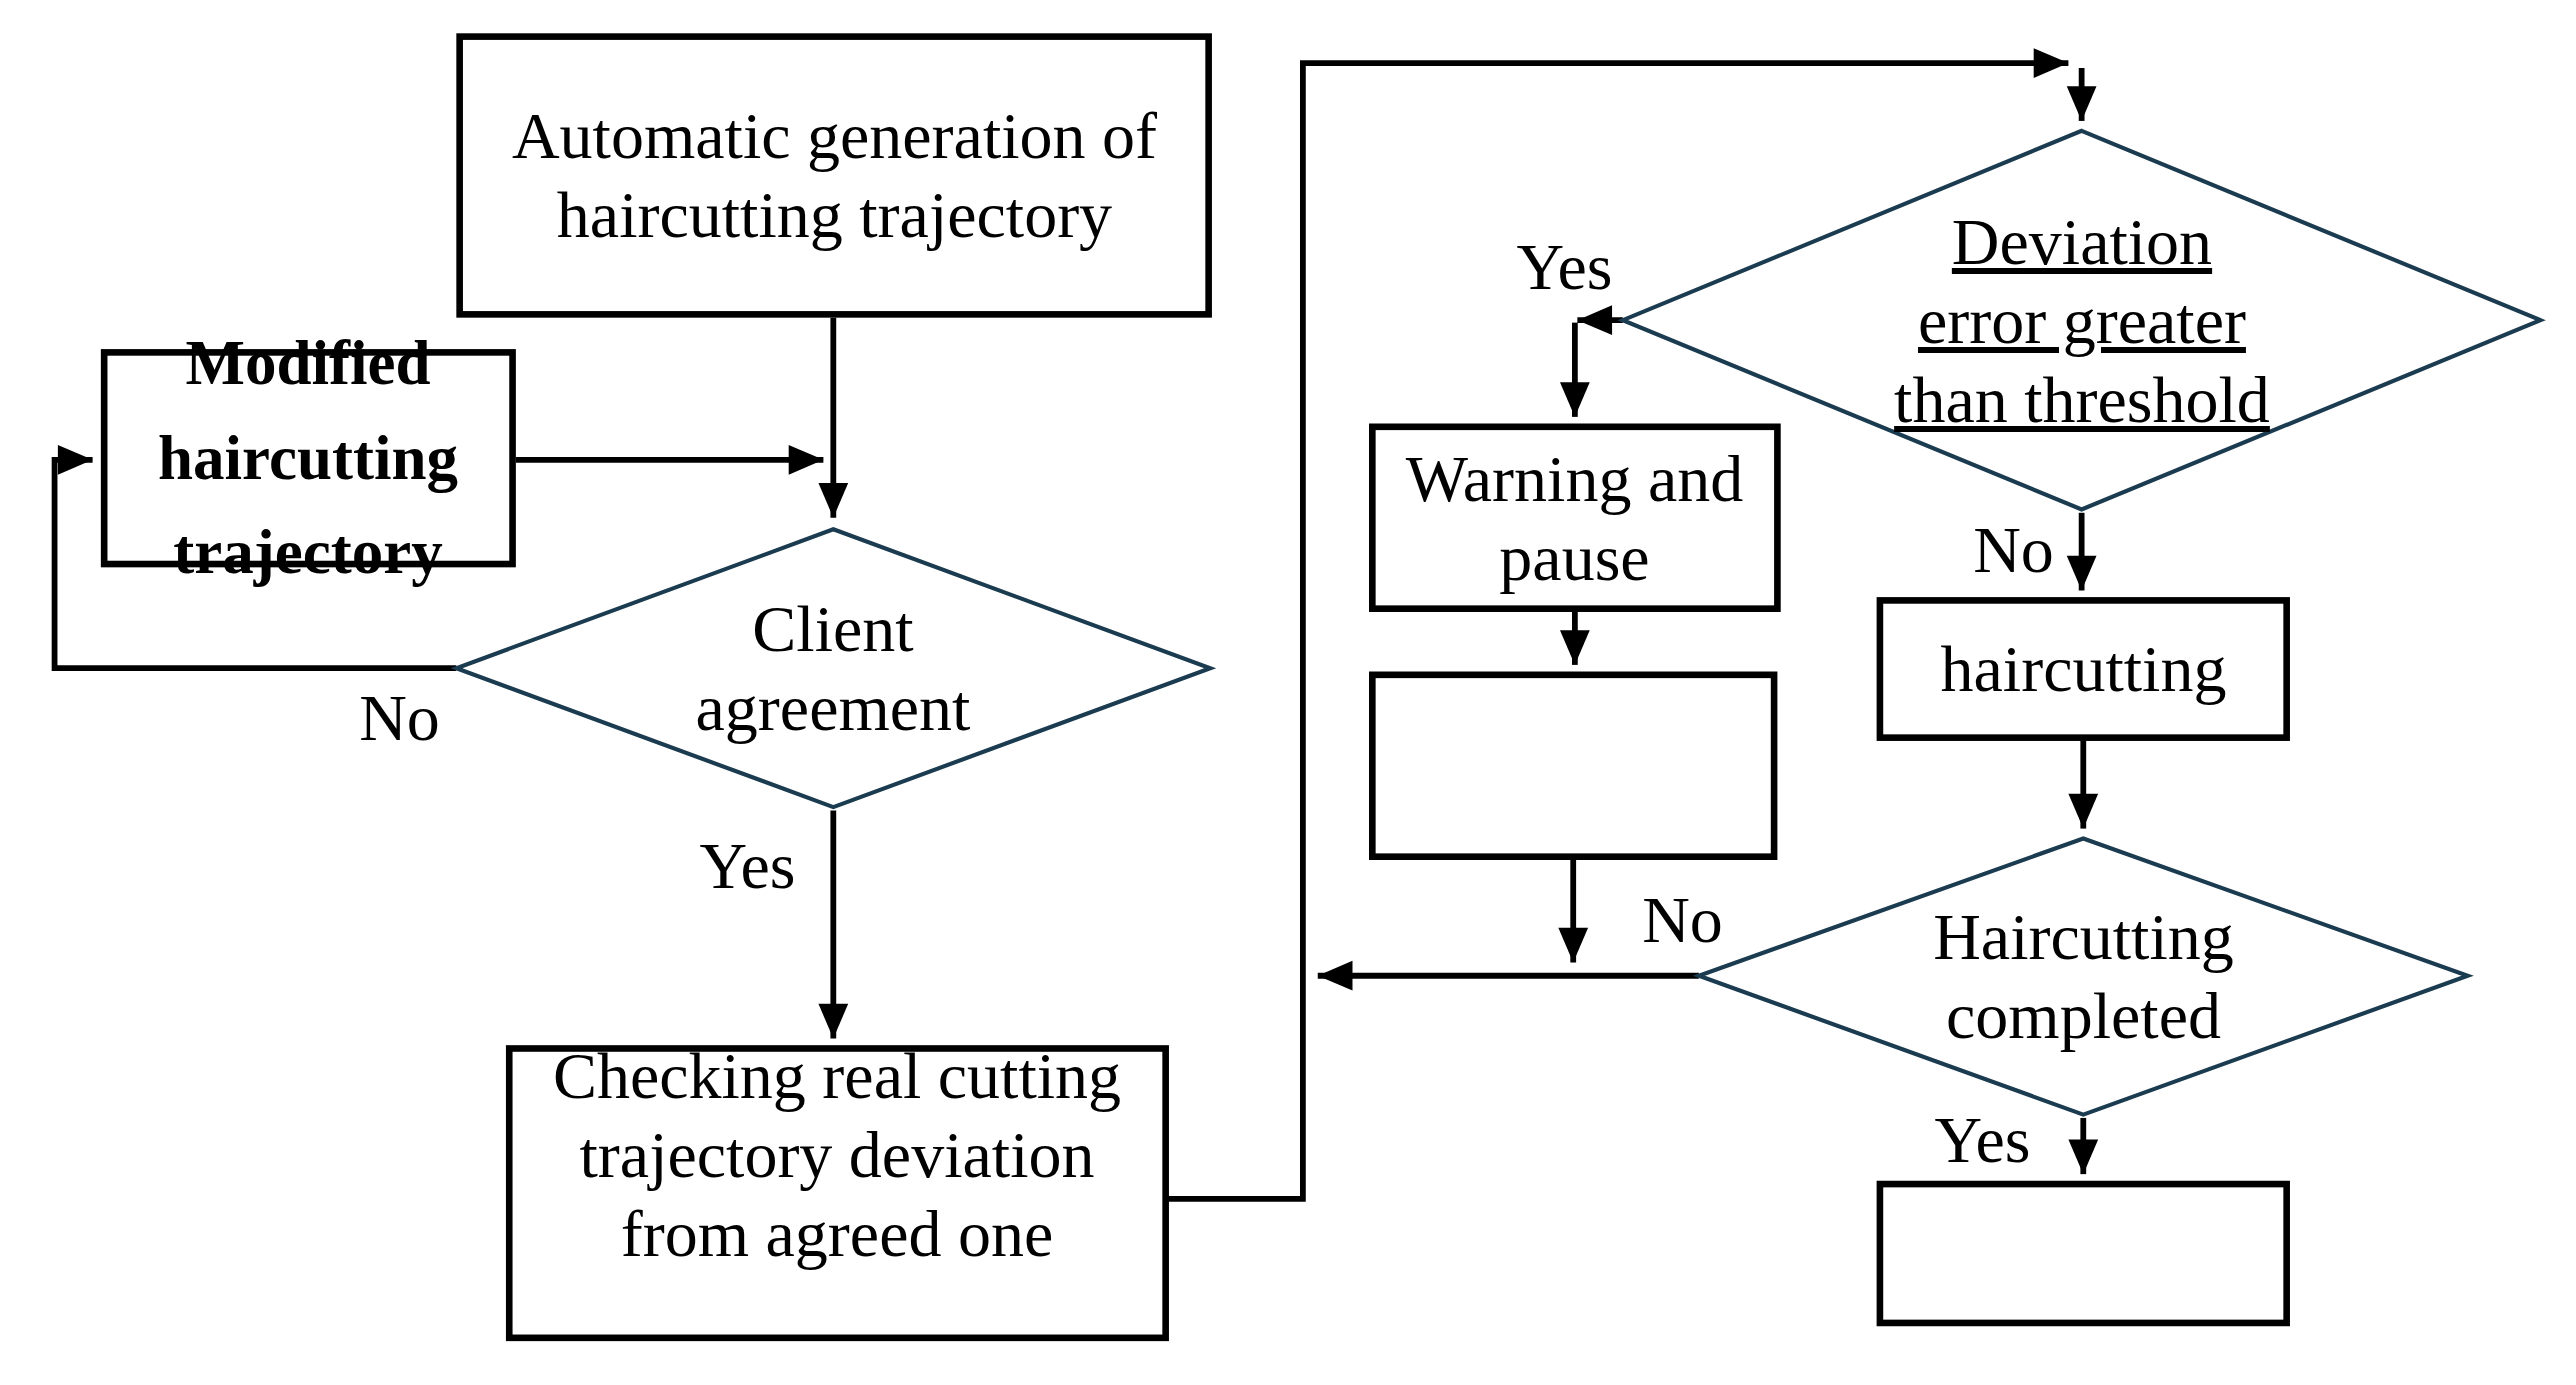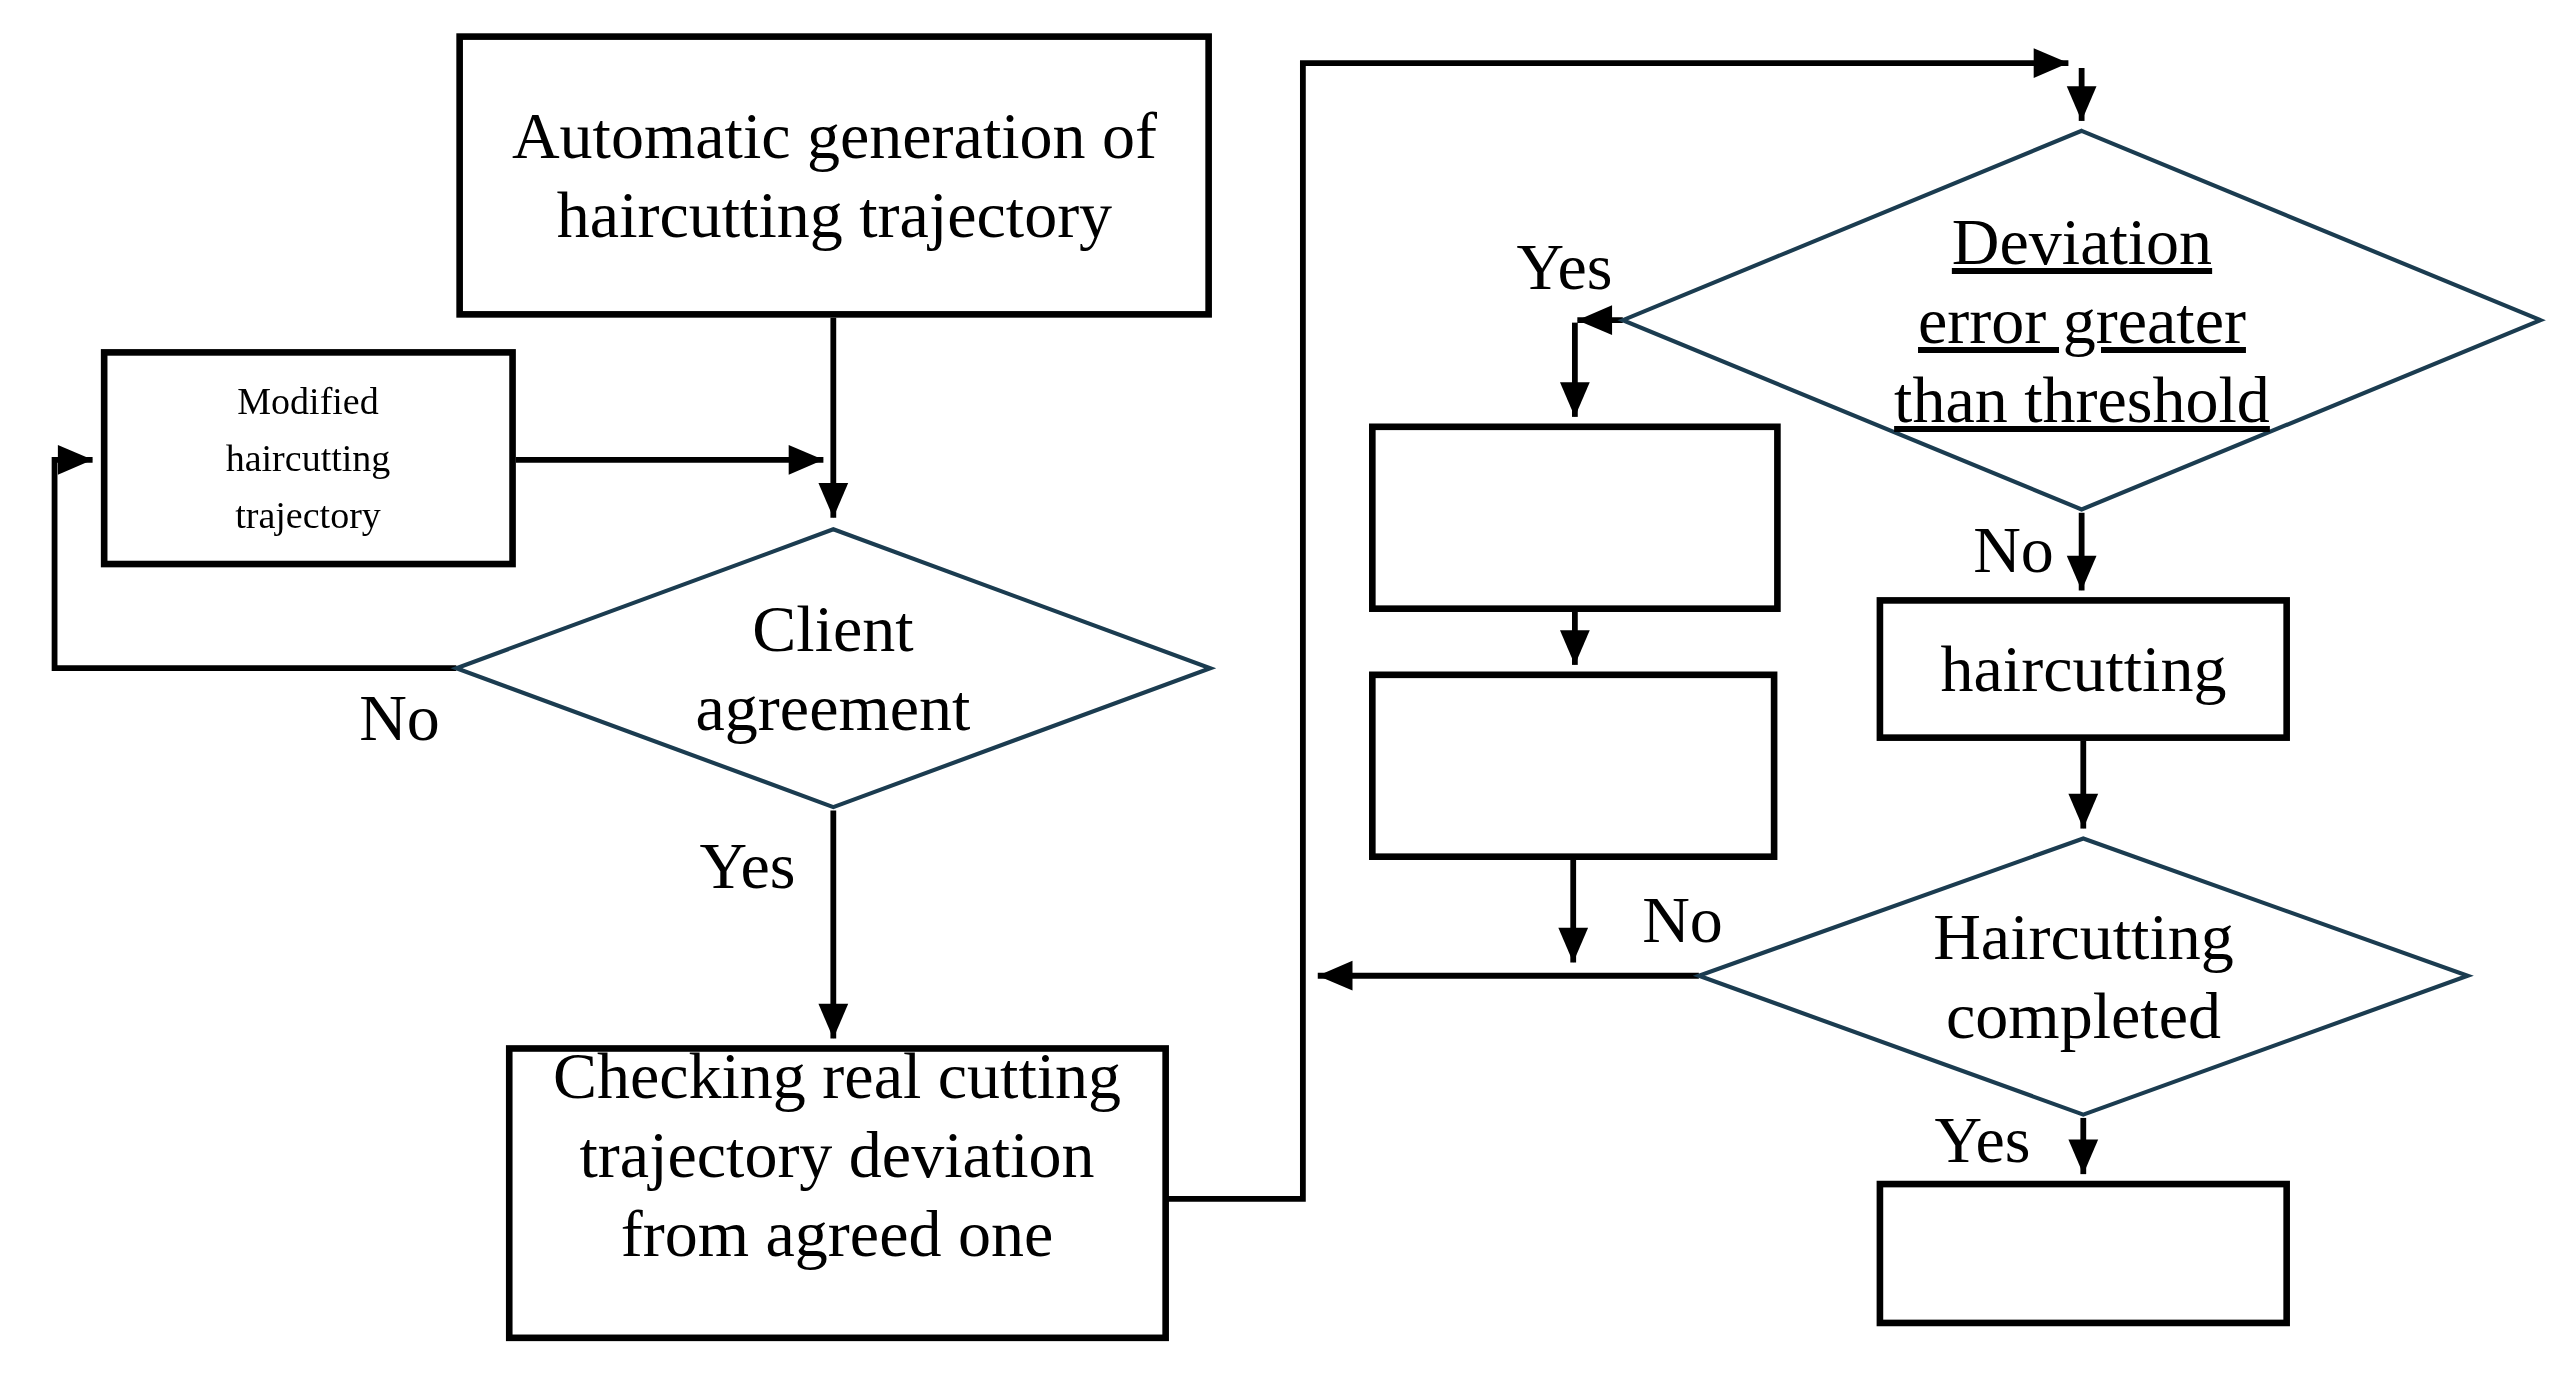--- a/index.html
+++ b/index.html
@@ -17,21 +17,21 @@
     position: absolute;
     display: flex;
     align-items: center;
     justify-content: center;
     text-align: center;
     white-space: pre-line;
     color: #000000;
     pointer-events: none;
   }
   .node-label { font-size: 66px; line-height: 1.2; }
-  .node-label-small { font-size: 38px; line-height: 1.5; }
+  .node-label-small { font-size: 63px; line-height: 1.5; font-weight: bold; }
   .edge-label { font-size: 66px; line-height: 1.0; text-align: right; }
 </style>
 </head>
 <body>
 
 <div class="canvas">
 
   <svg width="2576" height="1386" viewBox="0 0 3116 1676">
     <defs>
       <marker id="arrow" markerUnits="userSpaceOnUse" markerWidth="50" markerHeight="40" refX="44" refY="20" orient="auto">
@@ -79,20 +79,22 @@
 haircutting
 trajectory</div>
   <div class="lbl node-label" style="left:456px; top:529px; width:754px; height:278px;">Client
 agreement</div>
   <div class="lbl node-label" style="left:509px; top:1010px; width:656px; height:289px;">Checking real cutting
 trajectory deviation
 from agreed one</div>
   <div class="lbl node-label" style="left:1623px; top:131px; width:918px; height:379px;text-decoration:underline;">Deviation
 error greater
 than threshold</div>
+  <div class="lbl node-label" style="left:1372px; top:427px; width:405px; height:182px;">Warning and
+pause</div>
   <div class="lbl node-label" style="left:1880px; top:600px; width:407px; height:137px;">haircutting</div>
   <div class="lbl node-label" style="left:1699px; top:838px; width:769px; height:276px;">Haircutting
 completed</div>
 
   <div class="lbl edge-label" style="left:317px; top:672px; width:165px; height:91px;">No</div>
   <div class="lbl edge-label" style="left:665px; top:820px; width:165px; height:91px;">Yes</div>
   <div class="lbl edge-label" style="left:1482px; top:221px; width:165px; height:91px;">Yes</div>
   <div class="lbl edge-label" style="left:1931px; top:504px; width:165px; height:91px;">No</div>
   <div class="lbl edge-label" style="left:1600px; top:874px; width:165px; height:91px;">No</div>
   <div class="lbl edge-label" style="left:1900px; top:1094px; width:165px; height:91px;">Yes</div>

